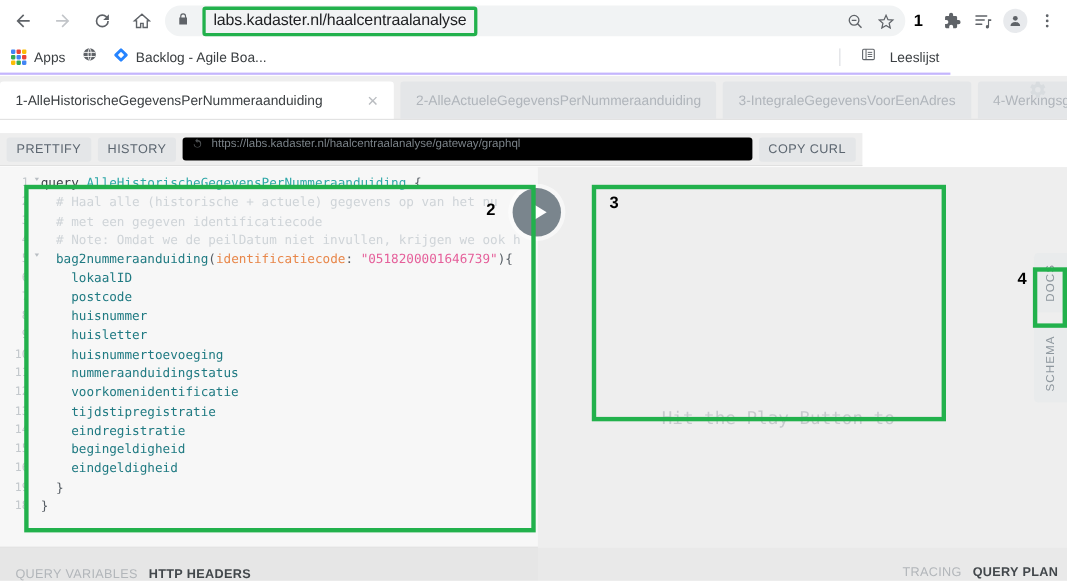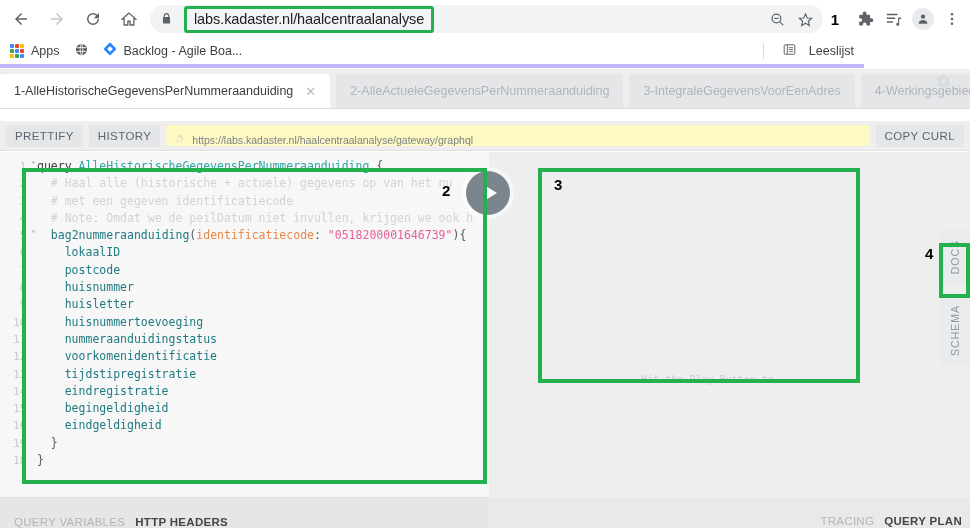--- a/index.html
+++ b/index.html
@@ -59,21 +59,21 @@
   .avatar-circ {
     width: 22px; height: 22px; border-radius: 50%; background: #e8eaed;
     display: flex; align-items: center; justify-content: center;
   }
 
   
   .bookmarks {
     position: absolute; top: 38px; left: 0; width: 864px; height: 30px;
     background: #ffffff;
     display: flex; align-items: center; padding-left: 10px;
-    border-bottom: 4px solid #c4b5fd;
+    border-bottom: 2px solid #c4b5fd;
   }
   .bm-item { display: flex; align-items: center; margin-right: 14px; }
   .bm-label { font-size: 12.5px; color: #3c4043; margin-left: 7px; }
   .apps-grid {
     width: 14px; height: 14px;
     display: grid; grid-template-columns: repeat(3, 4px); grid-template-rows: repeat(3, 4px);
     gap: 1px;
   }
   .apps-grid i { display:block; width:4px; height:4px; border-radius:1px; }
   .bm-right {
@@ -88,41 +88,41 @@
     display: flex; align-items: flex-end;
     border-bottom: 1px solid #e0e0e0;
   }
   .gtab {
     height: 34px; display: flex; align-items: center;
     padding: 0 14px; font-size: 12.5px;
     color: #b0b5bb; background: #e4e6e8;
     margin-right: 6px; white-space: nowrap;
     border-radius: 3px 3px 0 0;
   }
-  .gtab.active { background: #ffffff; color: #3c4043; }
+  .gtab.active { background: #ffffff; color: #3c4043; gap: 28px; }
   .gtab .close-x { margin-left: 12px; font-size: 13px; color: #b9bcc0; }
   .gear-overlay {
     position: absolute; right: 18px; top: 4px;
   }
 
   
   .gtoolbar {
-    position: absolute; top: 121px; left: 0; width: 970px; height: 30px;
+    position: absolute; top: 121px; left: 0; width: 784px; height: 30px;
     background: #eeeeee;
     display: flex; align-items: center; padding: 0 6px;
     border-bottom: 1px solid #e0e0e0;
   }
   .tbtn {
     font-size: 11.5px; color: #5c6670; letter-spacing: 0.4px;
     padding: 5px 9px; background: #e4e6e8; border-radius: 3px;
     margin-right: 6px; white-space: nowrap;
   }
   .urlfield {
-    flex: 1; height: 21px; background: #fef9c3; border-radius: 3px;
-    display: flex; align-items: flex-end; padding: 0 8px;
+    flex: 1; height: 21px; background: #000000; border-radius: 3px;
+    display: flex; align-items: flex-start; padding: 0 8px;
     font-size: 10.5px; color: #7a8288; overflow: hidden; white-space: nowrap;
   }
   .spinner-ic { margin-right: 7px; opacity: .45; }
   .tbtn-right {
     font-size: 11.5px; color: #5c6670; letter-spacing: 0.4px;
     padding: 5px 9px; background: #e4e6e8; border-radius: 3px;
     margin-left: 6px; white-space: nowrap;
   }
 
   
@@ -177,21 +177,21 @@
     margin-left: 4px;
   }
 
   .response-pane {
     position: absolute; left: 489px; top: 0; width: 437px; height: 346px;
     background: #eeeeee;
     display: flex; align-items: center; justify-content: center;
   }
   .resp-placeholder {
     font-family: "DejaVu Sans Mono", monospace;
-    font-size: 10px; line-height: 20px; color: #c6cacd;
+    font-size: 16px; line-height: 20px; color: #c6cacd;
     text-align: center; margin-top: 110px;
   }
 
   .rail {
     position: absolute; right: 0; top: 0; width: 44px; height: 346px;
     background: #eeeeee;
   }
   .rail-tab {
     position: absolute; right: 0;
     width: 30px; background: #e9ebec;

